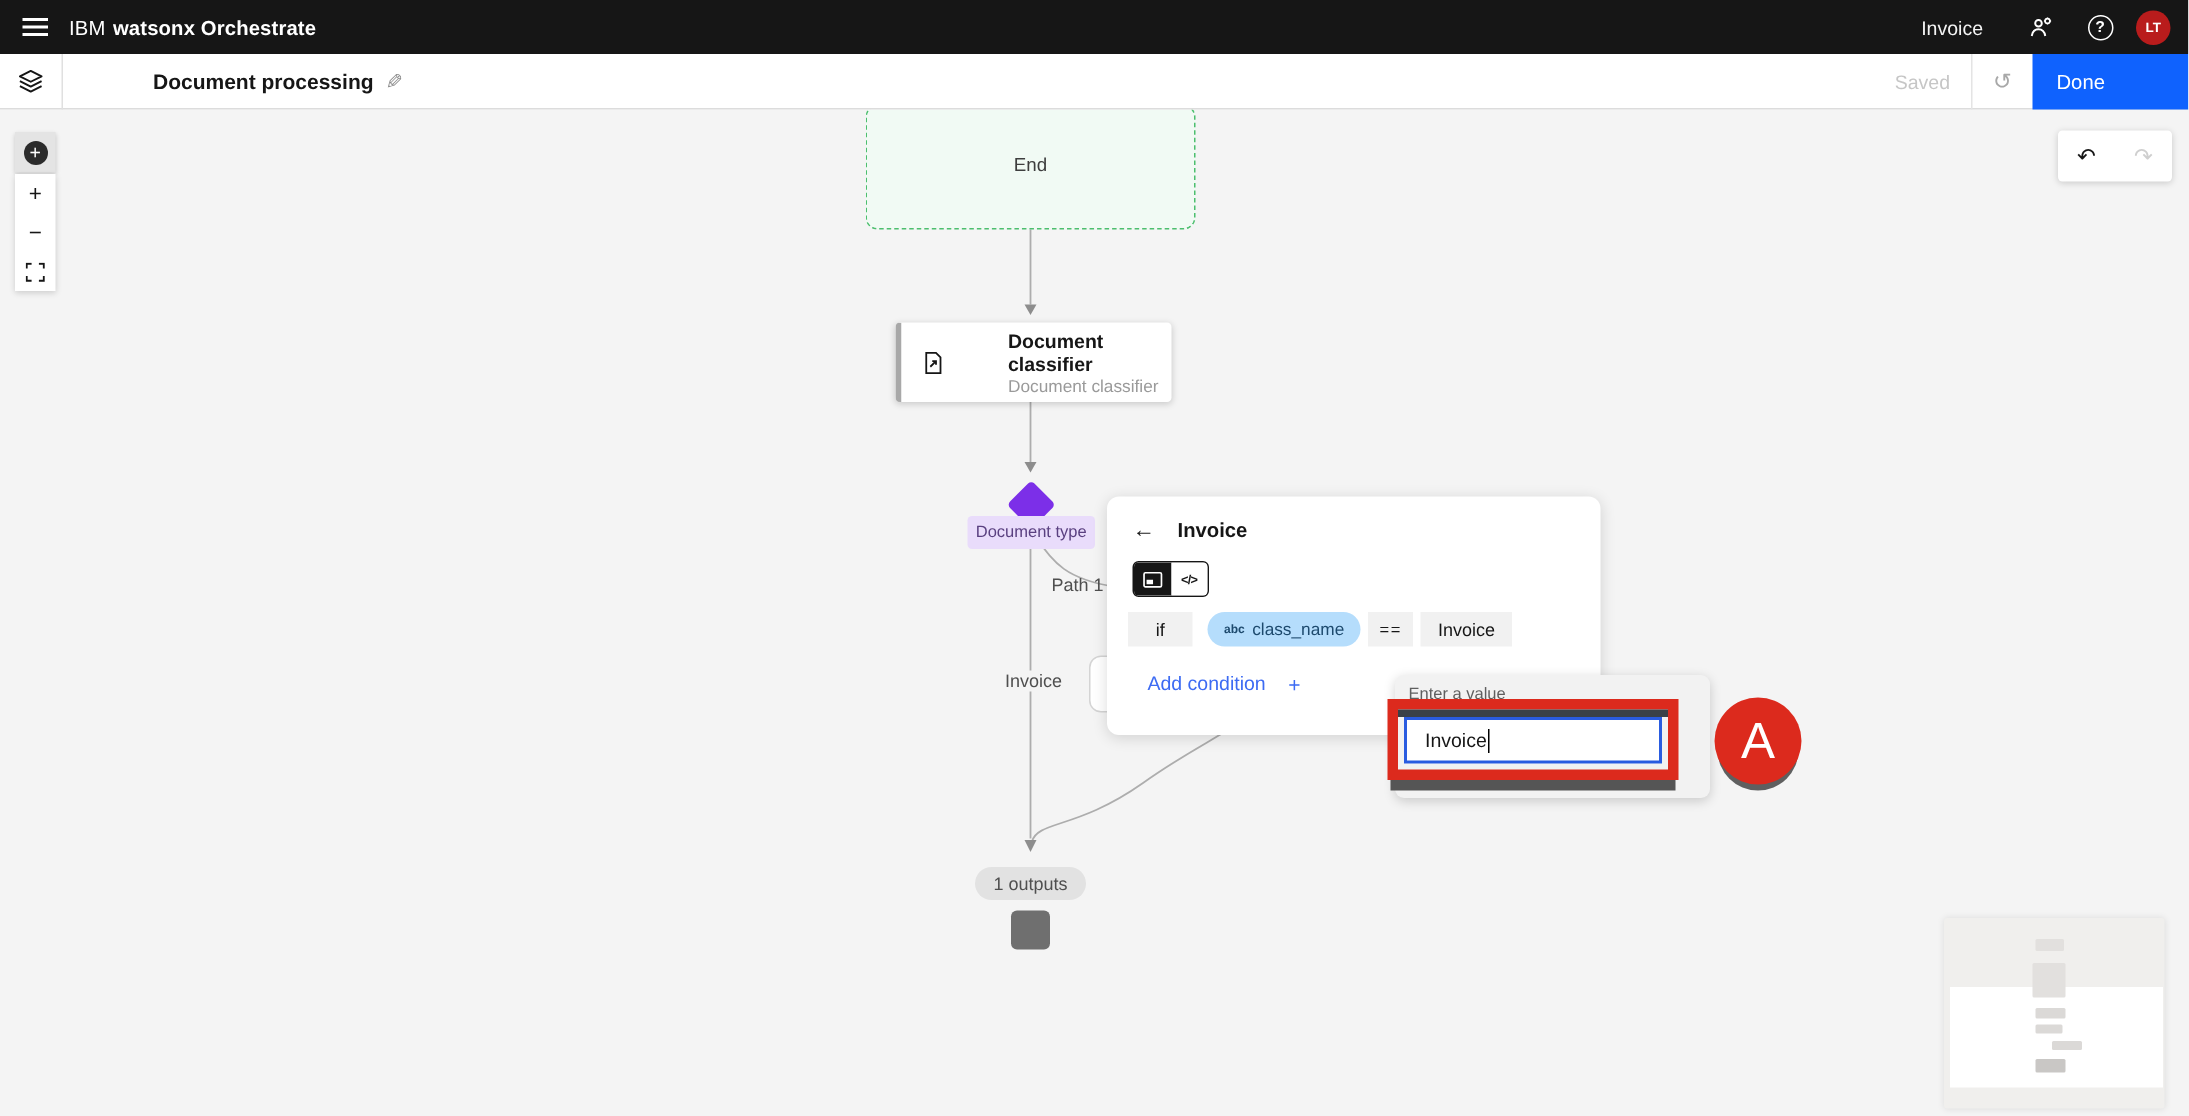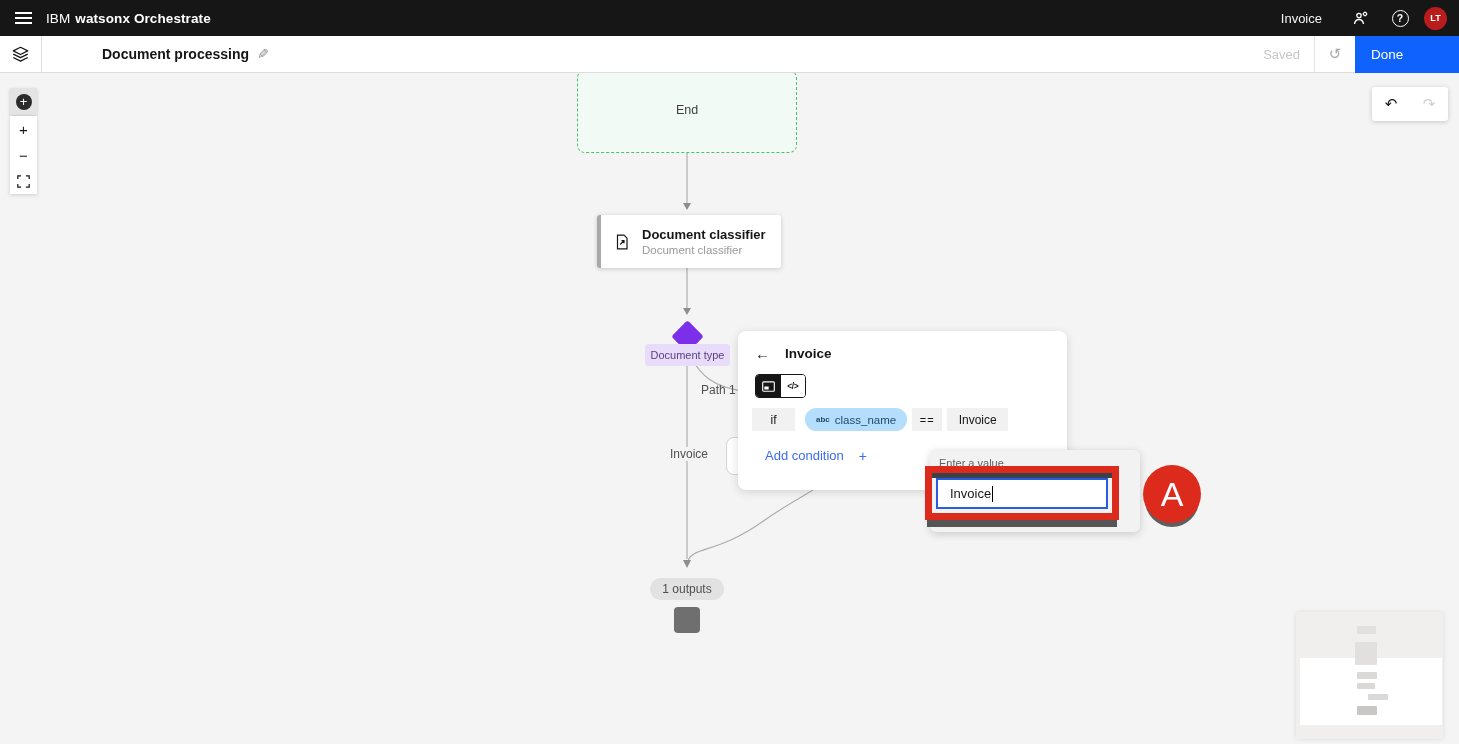--- a/index.html
+++ b/index.html
@@ -46,21 +46,21 @@
   
   .history-card { position:absolute; right:11px; top:14px; width:76px; height:34px; background:#fff; border-radius:3px; box-shadow:0 1px 5px rgba(0,0,0,.18); display:flex; z-index:12; }
   .hc-btn { flex:1; display:flex; align-items:center; justify-content:center; font-size:15px; cursor:pointer; }
   .hc-undo { color:#161616; }
   .hc-redo { color:#cfcfcf; }
 
   
   .end-box { position:absolute; left:577px; top:-3px; width:220px; height:83px; background:#f1faf4; border:1.6px dashed #4cbf6e; border-radius:8px; z-index:2; }
   .end-label { position:absolute; left:0; right:0; top:32px; text-align:center; font-size:12.5px; color:#3e3e3e; }
 
-  .classifier-node { position:absolute; left:597px; top:142px; width:184px; height:53px; background:#fff; border-radius:3px; box-shadow:0 1px 5px rgba(0,0,0,.18); border-left:4px solid #a8a8a8; display:flex; align-items:center; z-index:3; cursor:pointer; }
+  .classifier-node { position:absolute; left:597px; top:142px; width:184px; height:53px; background:#fff; border-radius:3px; box-shadow:0 1px 5px rgba(0,0,0,.18); border-left:4px solid #a8a8a8; display:flex; align-items:center; z-index:3; cursor:pointer;gap:30px; }
   .cn-icon { margin:0 11px 0 12px; display:flex; }
   .cn-title { font-size:13px; font-weight:700; }
   .cn-sub { font-size:11.5px; color:#9a9a9a; margin-top:2px; }
 
   .diamond { position:absolute; left:676px; top:252px; width:23px; height:23px; background:#7c2fe8; border-radius:3px; transform:rotate(45deg); z-index:3; cursor:pointer; }
   .decision-pill { position:absolute; left:645px; top:271px; width:85px; height:22px; background:#e9dcfb; border-radius:3px; display:flex; align-items:center; justify-content:center; font-size:11px; color:#5a4080; z-index:4; cursor:pointer; }
 
   .path-label { position:absolute; left:701px; top:310px; font-size:12px; color:#4f4f4f; z-index:2; }
   .edge-label { position:absolute; left:666px; top:374px; font-size:12px; color:#4f4f4f; background:#f4f4f4; padding:0 4px; z-index:2; }
 

